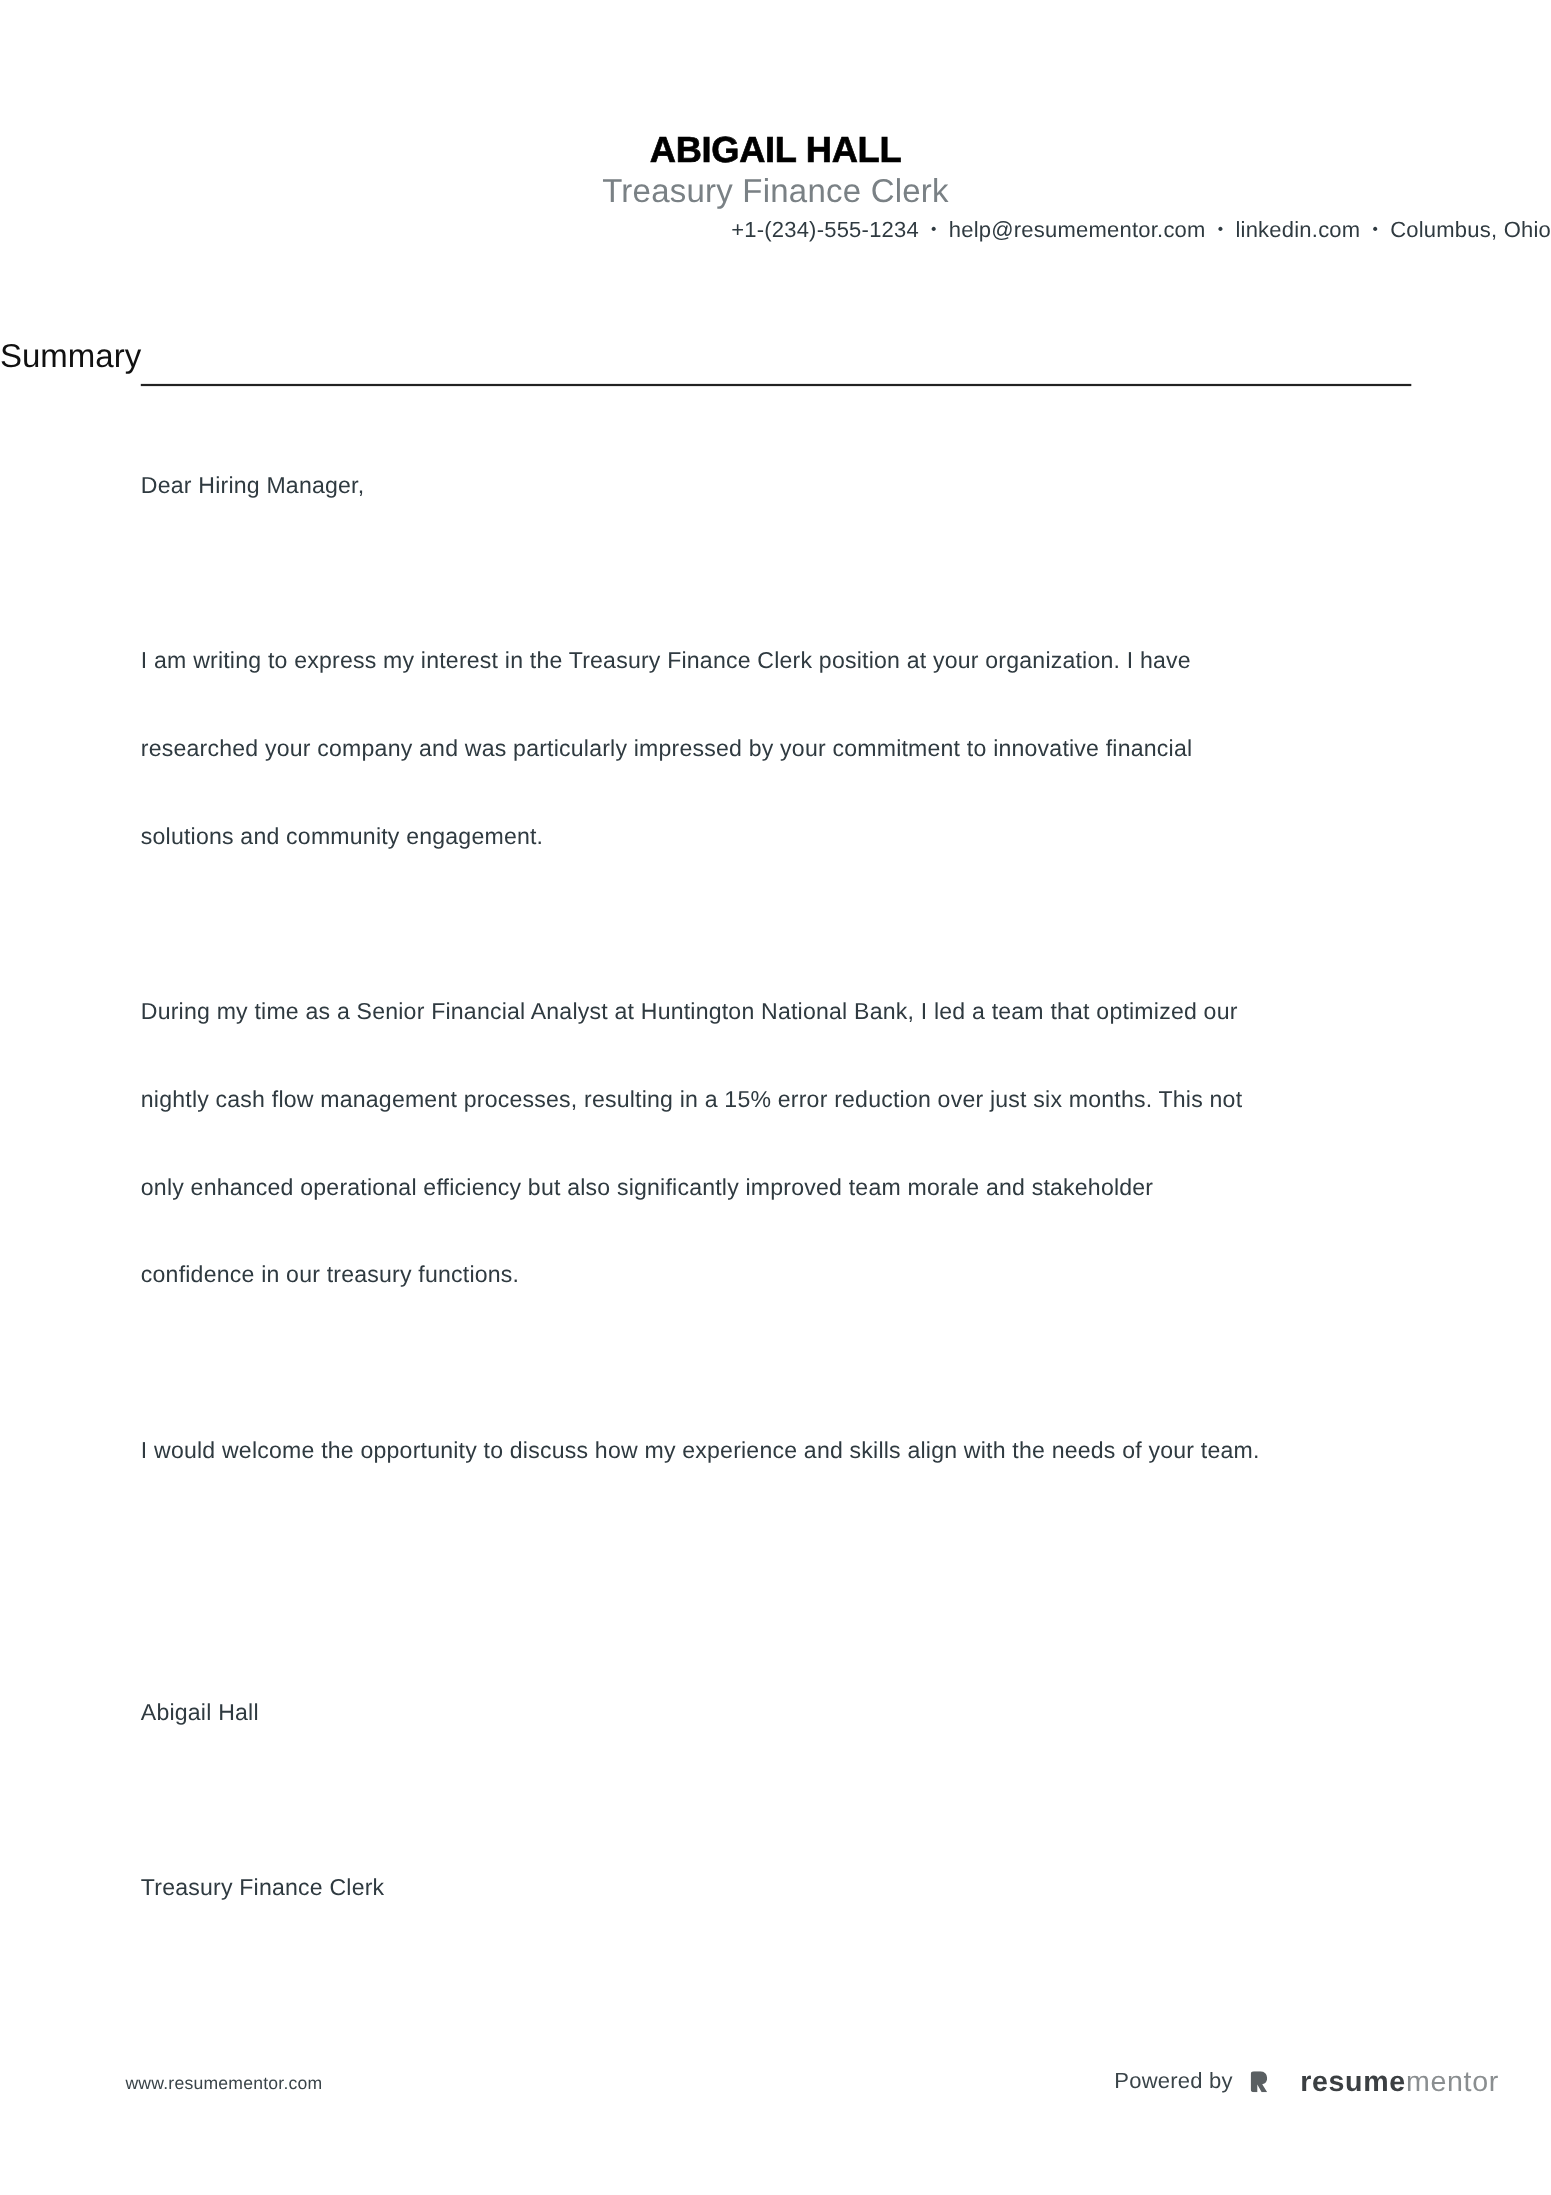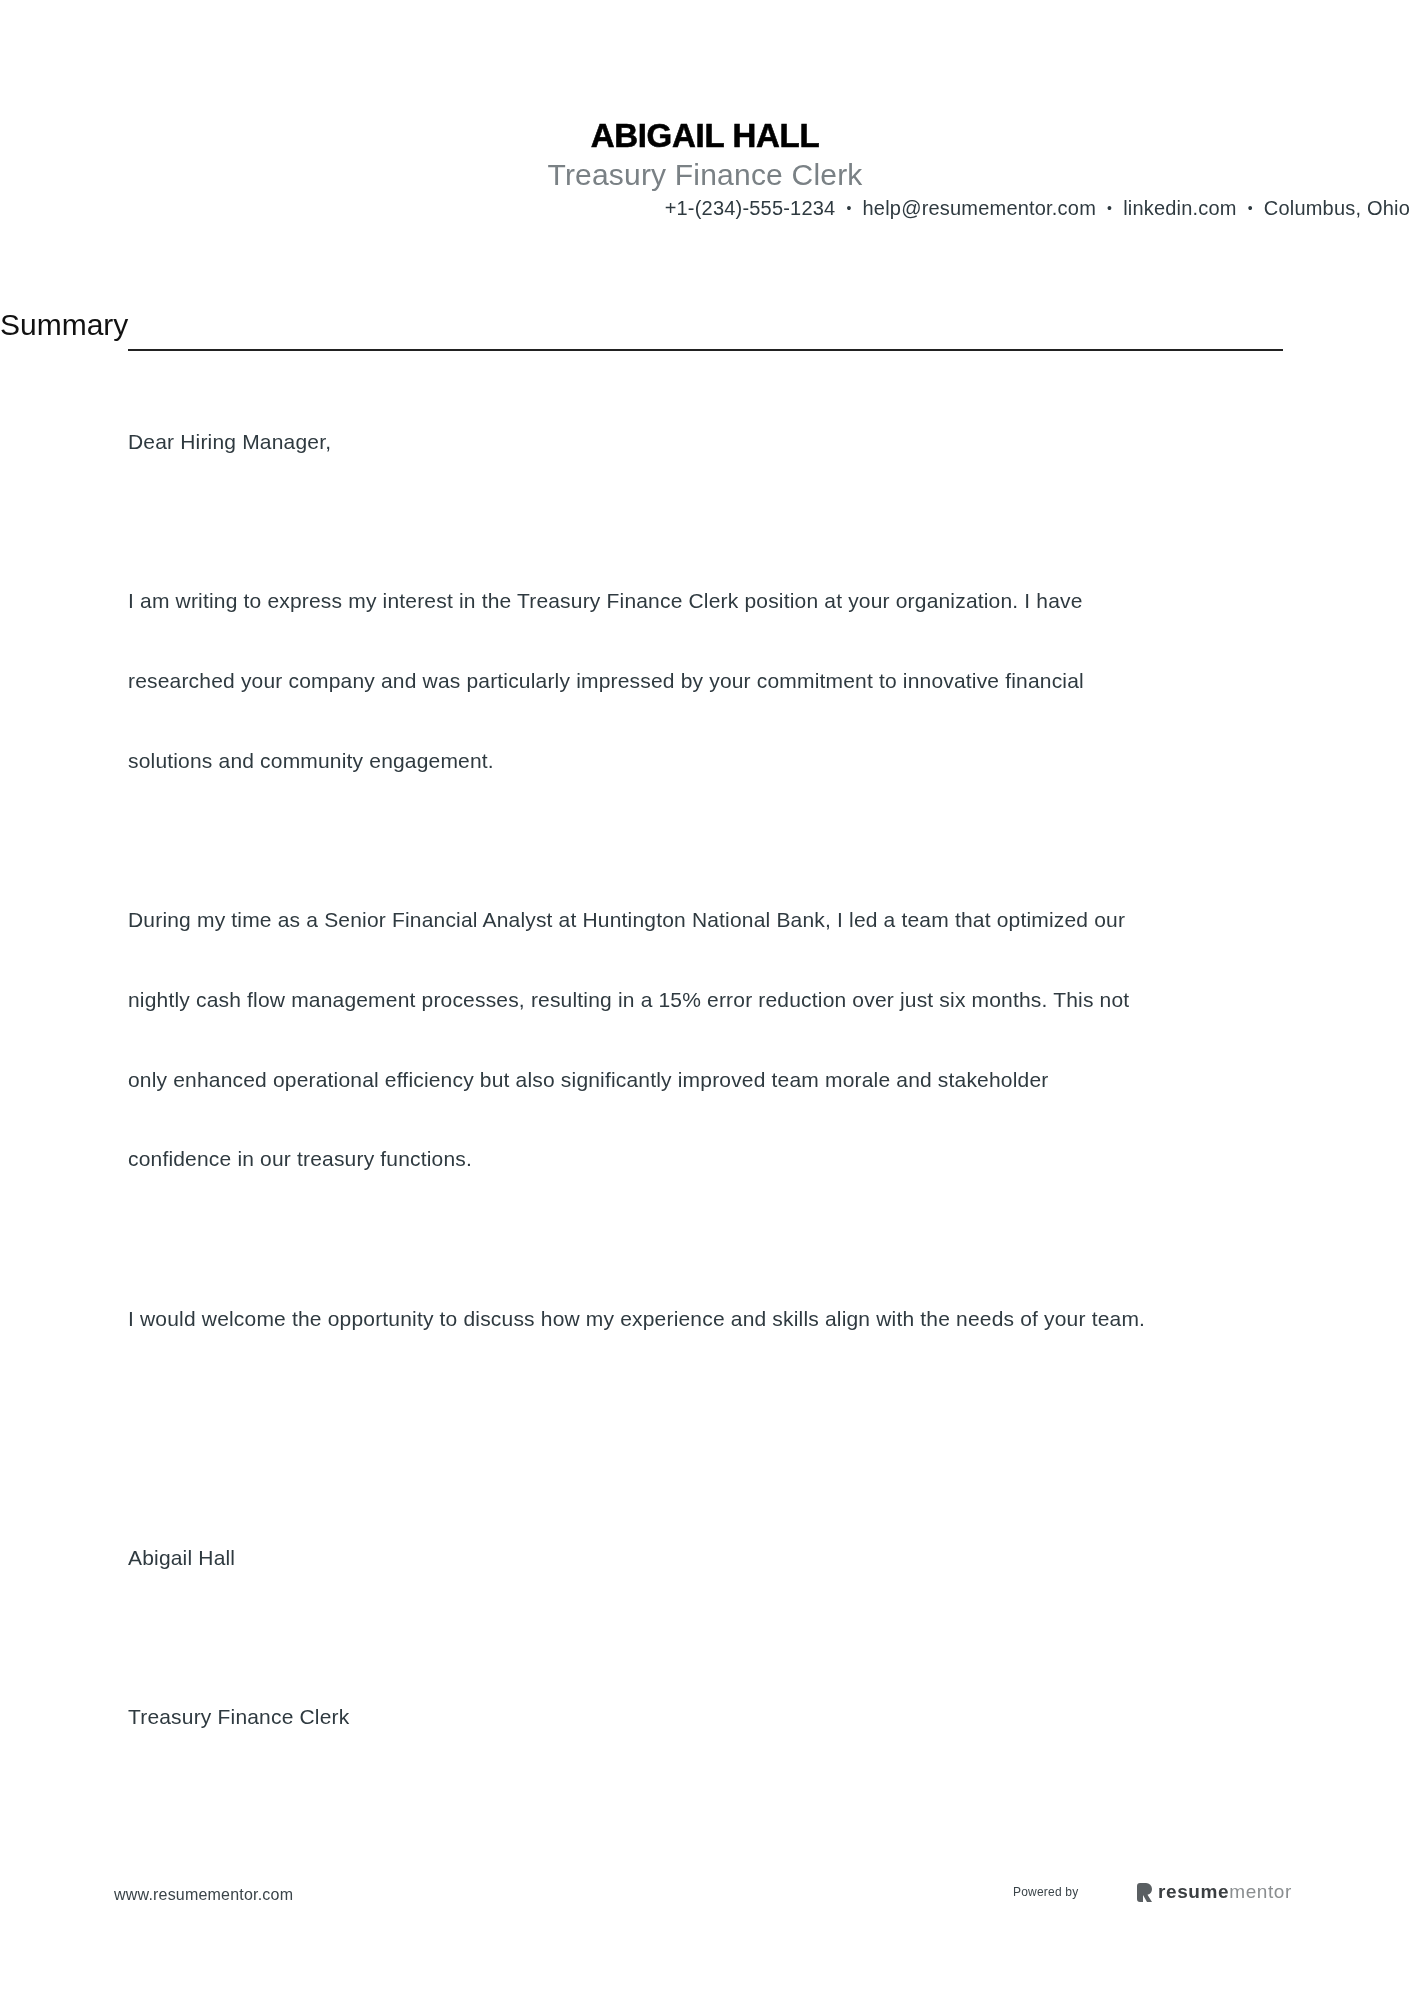--- a/index.html
+++ b/index.html
@@ -19,25 +19,25 @@
   .section-title { position: absolute; left: 0; width: 1410px; top: 308px; 
                    font-size: 30px; color: #111; line-height: 34px; }
   .rule { position: absolute; left: 128px; width: 1155px; top: 349px; height: 2px; background: #222; }
 
   .body { position: absolute; left: 128px; top: 378px; width: 1160px; }
   .line { height: 31.7px; line-height: 31.7px; font-size: 21px; letter-spacing: 0.18px;
           white-space: nowrap; color: #2f3a40; margin-top: 48px; }
 
   .footer-url { position: absolute; left: 114px; top: 1885px; font-size: 16px; color: #3a4449;
                 line-height: 20px; letter-spacing: 0.2px; }
-  .powered { position: absolute; left: 1013px; top: 1882px; font-size: 12px; color: #3a4449;
+  .powered { position: absolute; left: 1013px; top: 1882px; font-size: 20px; color: #3a4449;
              line-height: 20px; letter-spacing: 0.2px; }
   .logo { position: absolute; left: 1137px; top: 1880px; height: 24px; display: flex; align-items: center; }
   .logo-mark { width: 15px; height: 19px; margin-right: 6px; }
-  .logo-text { font-size: 19px; line-height: 24px; letter-spacing: 0.6px; }
+  .logo-text { font-size: 26px; line-height: 24px; letter-spacing: 0.6px; margin-left: 24px; }
   .logo-resume { font-weight: 700; color: #3b3f42; }
   .logo-mentor { color: #8a8e90; }
 </style>
 </head>
 <body>
 
 <div class="page">
 
   <div class="name">ABIGAIL HALL</div>
   <div class="title">Treasury Finance Clerk</div>

